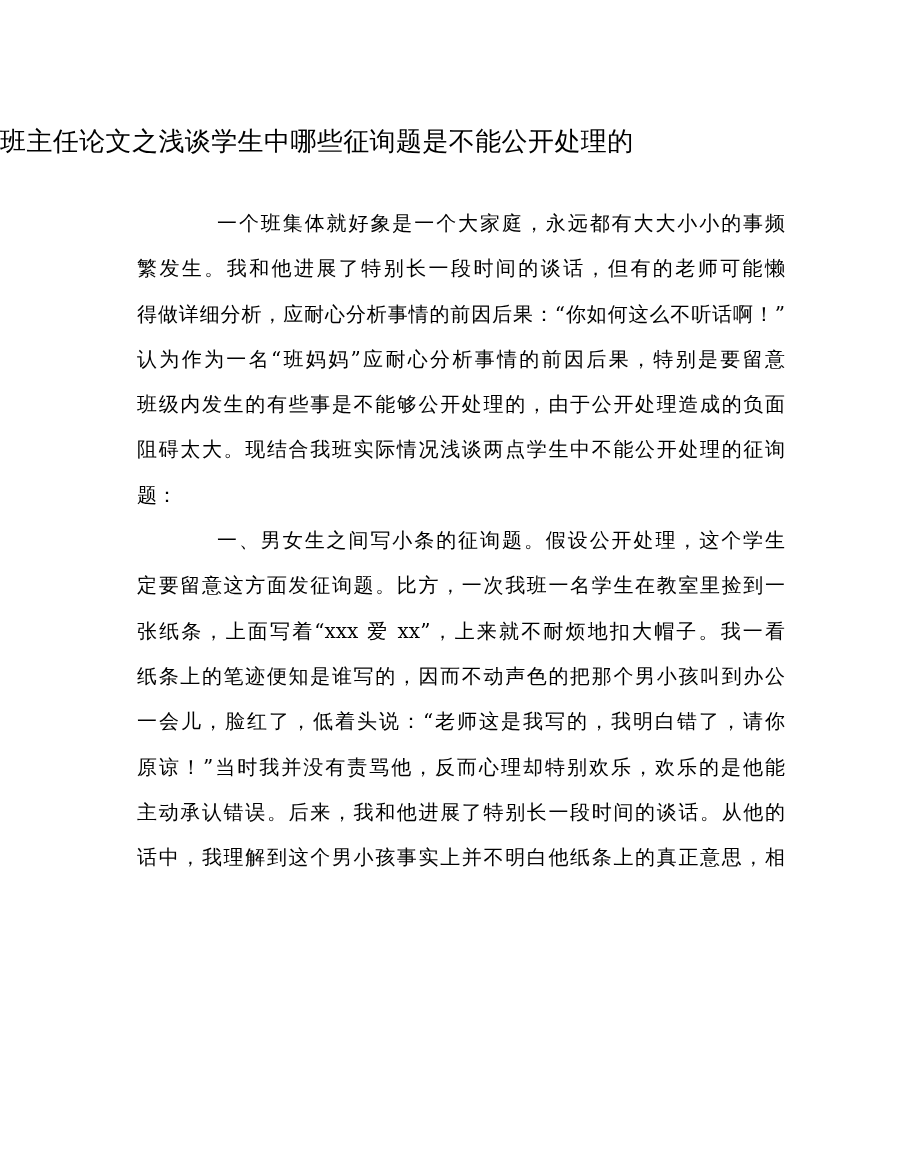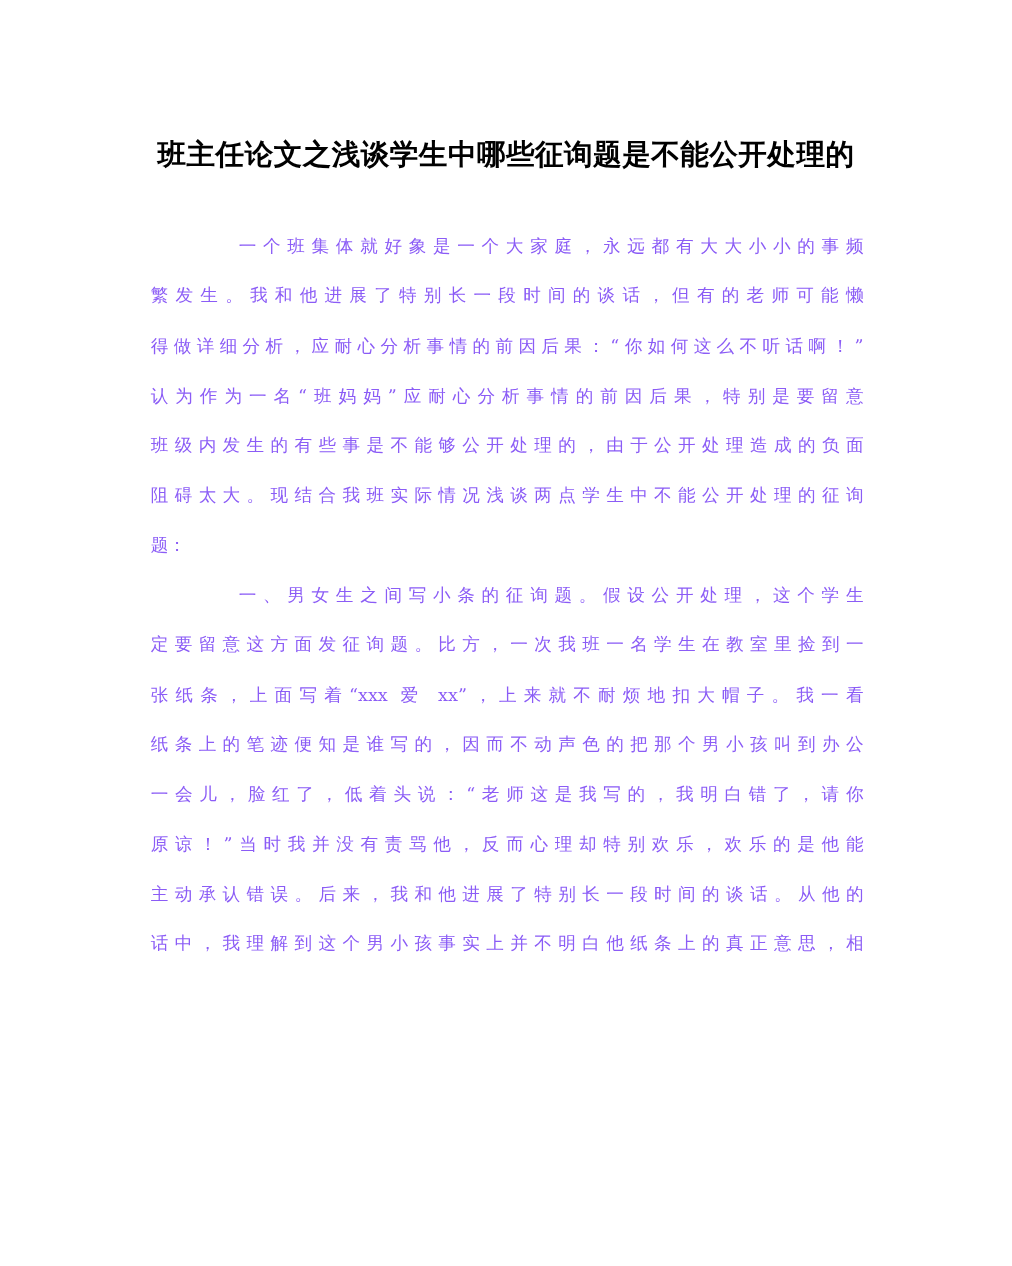--- a/index.html
+++ b/index.html
@@ -21,43 +21,42 @@
       top: 0;
       width: 920px;
       height: 1151px;
       background: #ffffff;
     }
     .title {
       position: absolute;
       left: 0;
       width: 920px;
       top: 119px;
-      text-align: center;
       font-family: "DejaVu Sans", "Liberation Sans", sans-serif;
-      font-weight: bold;
+      font-weight: normal;
       font-size: 26px;
       line-height: 44px;
       letter-spacing: 0.4px;
       color: #000000;
     }
     .body {
       position: absolute;
       left: 137px;
       top: 201px;
       width: 648px;
     }
     .line {
       display: block;
       height: 45.3px;
       line-height: 45.3px;
-      font-size: 16px;
+      font-size: 20px;
       white-space: nowrap;
       text-align: justify;
       text-align-last: justify;
-      color: #8b5cf6;
+      color: #000000;
     }
     .line.indent {
       padding-left: 80px;
     }
     .line.last {
       text-align-last: left;
     }
   </style>
 </head>
 <body>

